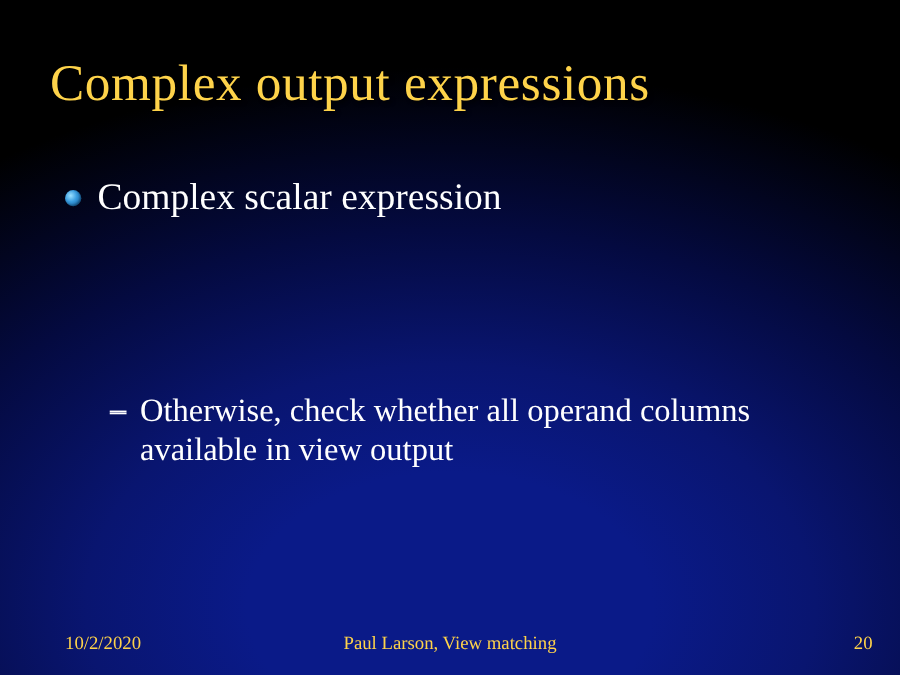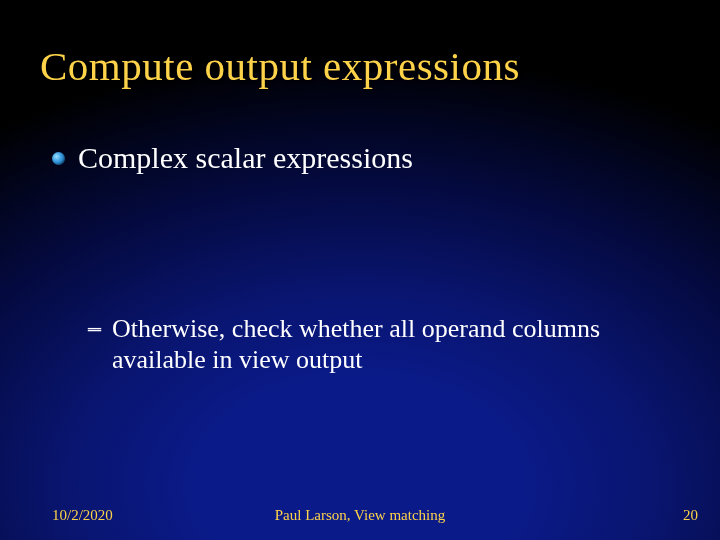--- a/index.html
+++ b/index.html
@@ -99,26 +99,26 @@
     position: absolute;
     right: 22px;
     bottom: 0;
   }
 </style>
 </head>
 <body>
 
 <div class="slide">
 
-  <div class="title">Compute output expressions</div>
+  <div class="title">Complex output expressions</div>
 
   <div class="body">
     <div class="l1-item">
       <span class="l1-bullet"></span>
-      <span>Complex scalar expressions</span>
+      <span>Complex scalar expression</span>
     </div>
   </div>
 
   <div class="sub-body">
     <div class="l2-item">
       <span class="l2-dash">–</span>
     </div>
     <div class="l2-item">
       <span class="l2-dash">–</span>
       <span>Otherwise, check whether all operand columns available in view output</span>

